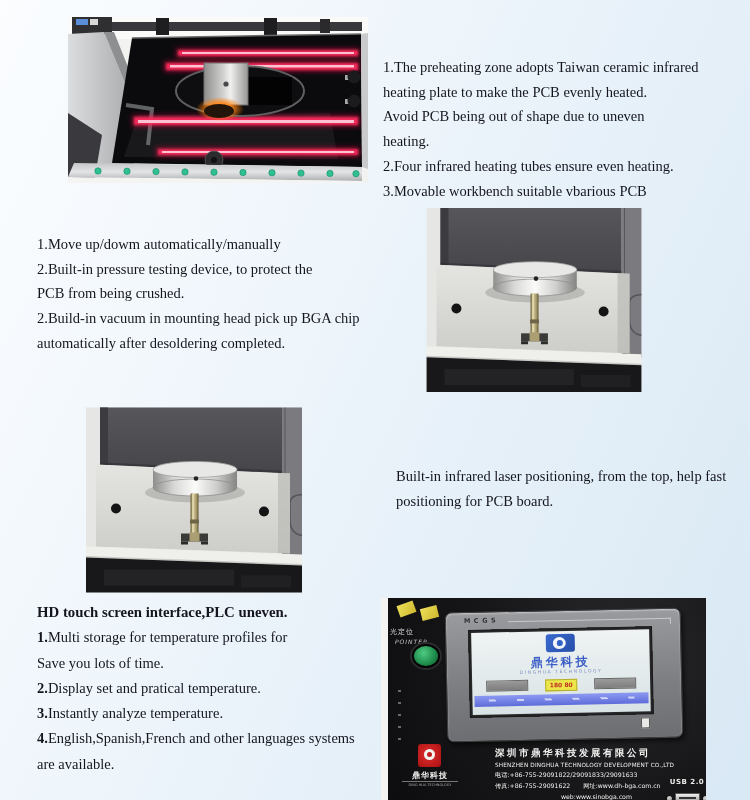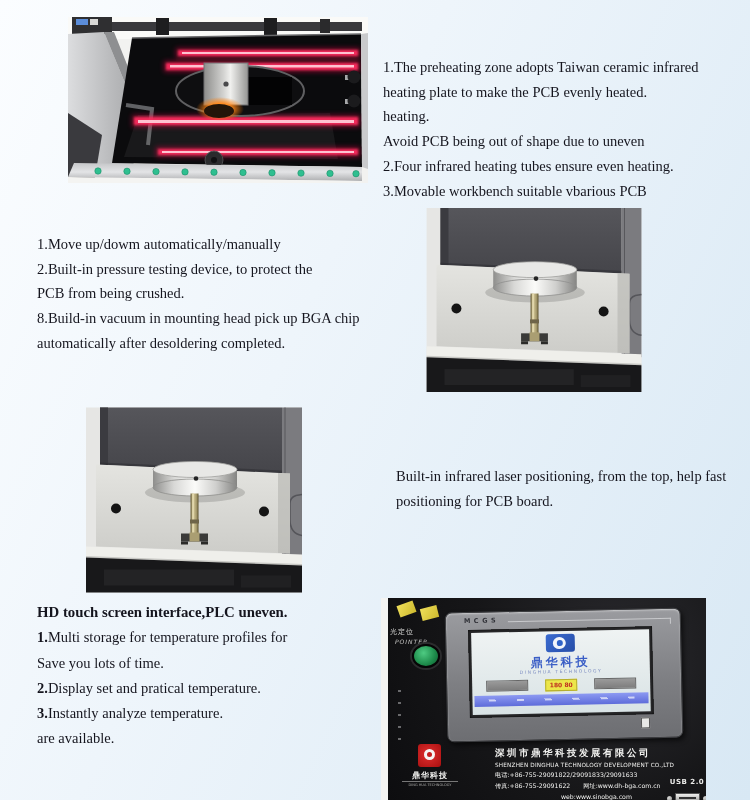--- a/index.html
+++ b/index.html
@@ -174,31 +174,31 @@
           <circle cx="262" cy="156.4" r="3.2"></circle>
         <circle cx="288" cy="156.7" r="3.2"></circle>
       </g>
       <polygon points="0,160 294,164 294,166 0,166" fill="#f4f4f2"></polygon>
     </svg>
   </div>
 
   <div class="tblock" style="left:383px;top:27px;margin-top:28px;">
       <div class="tline">1.The preheating zone adopts Taiwan ceramic  infrared</div>
       <div class="tline">heating  plate to make the PCB evenly heated.</div>
+      <div class="tline">Avoid PCB being out of shape due to uneven</div>
       <div class="tline">heating.</div>
-      <div class="tline">Avoid PCB being out of shape due to uneven</div>
       <div class="tline">2.Four infrared heating tubes ensure even heating.</div>
       <div class="tline">3.Movable workbench suitable vbarious PCB</div>
     </div>
 
   <div class="tblock" style="left:37px;top:232px;">
       <div class="tline">1.Move up/dowm automatically/manually</div>
       <div class="tline">2.Built-in pressure testing device, to protect the</div>
       <div class="tline">PCB from being crushed.</div>
-      <div class="tline">8.Build-in vacuum in mounting head pick up BGA chip</div>
+      <div class="tline">2.Build-in vacuum in mounting head pick up BGA chip</div>
       <div class="tline">automatically after desoldering completed.</div>
     </div>
 
   <div class="photo" style="left:426px;top:208px;width:216px;height:184px;">
     <svg viewBox="0 0 216 185">
       <defs>
         <linearGradient id="bodyG" x1="0" y1="0" x2="0" y2="1">
           <stop offset="0" stop-color="#56565b"></stop>
             <stop offset="1" stop-color="#45454a"></stop>
         </linearGradient>
@@ -297,20 +297,21 @@
       <div class="tline">positioning for PCB board.</div>
     </div>
 
   <div class="tblock touch-block" style="left:37px;top:600px;">
     <div class="theading">HD touch screen interface,PLC uneven.</div>
     <div>
         <div class="tline"><b>1.</b>Multi storage for temperature profiles for</div>
         <div class="tline"><b></b>Save you lots of time.</div>
         <div class="tline"><b>2.</b>Display set and pratical temperature.</div>
         <div class="tline"><b>3.</b>Instantly analyze temperature.</div>
+        <div class="tline"><b>4.</b>English,Spanish,French and other languages systems</div>
         <div class="tline"><b></b>are available.</div>
       </div>
   </div>
 
   <div class="photo" style="left:381px;top:598px;width:325px;height:202px;">
     <div class="white-strip"></div>
     <div class="panel">
       <div class="sticker" style="left:10px;top:5px;transform:rotate(-20deg);"></div>
       <div class="sticker" style="left:33px;top:9px;transform:rotate(-14deg);"></div>
       <div class="pointer-cn">光定位</div>

